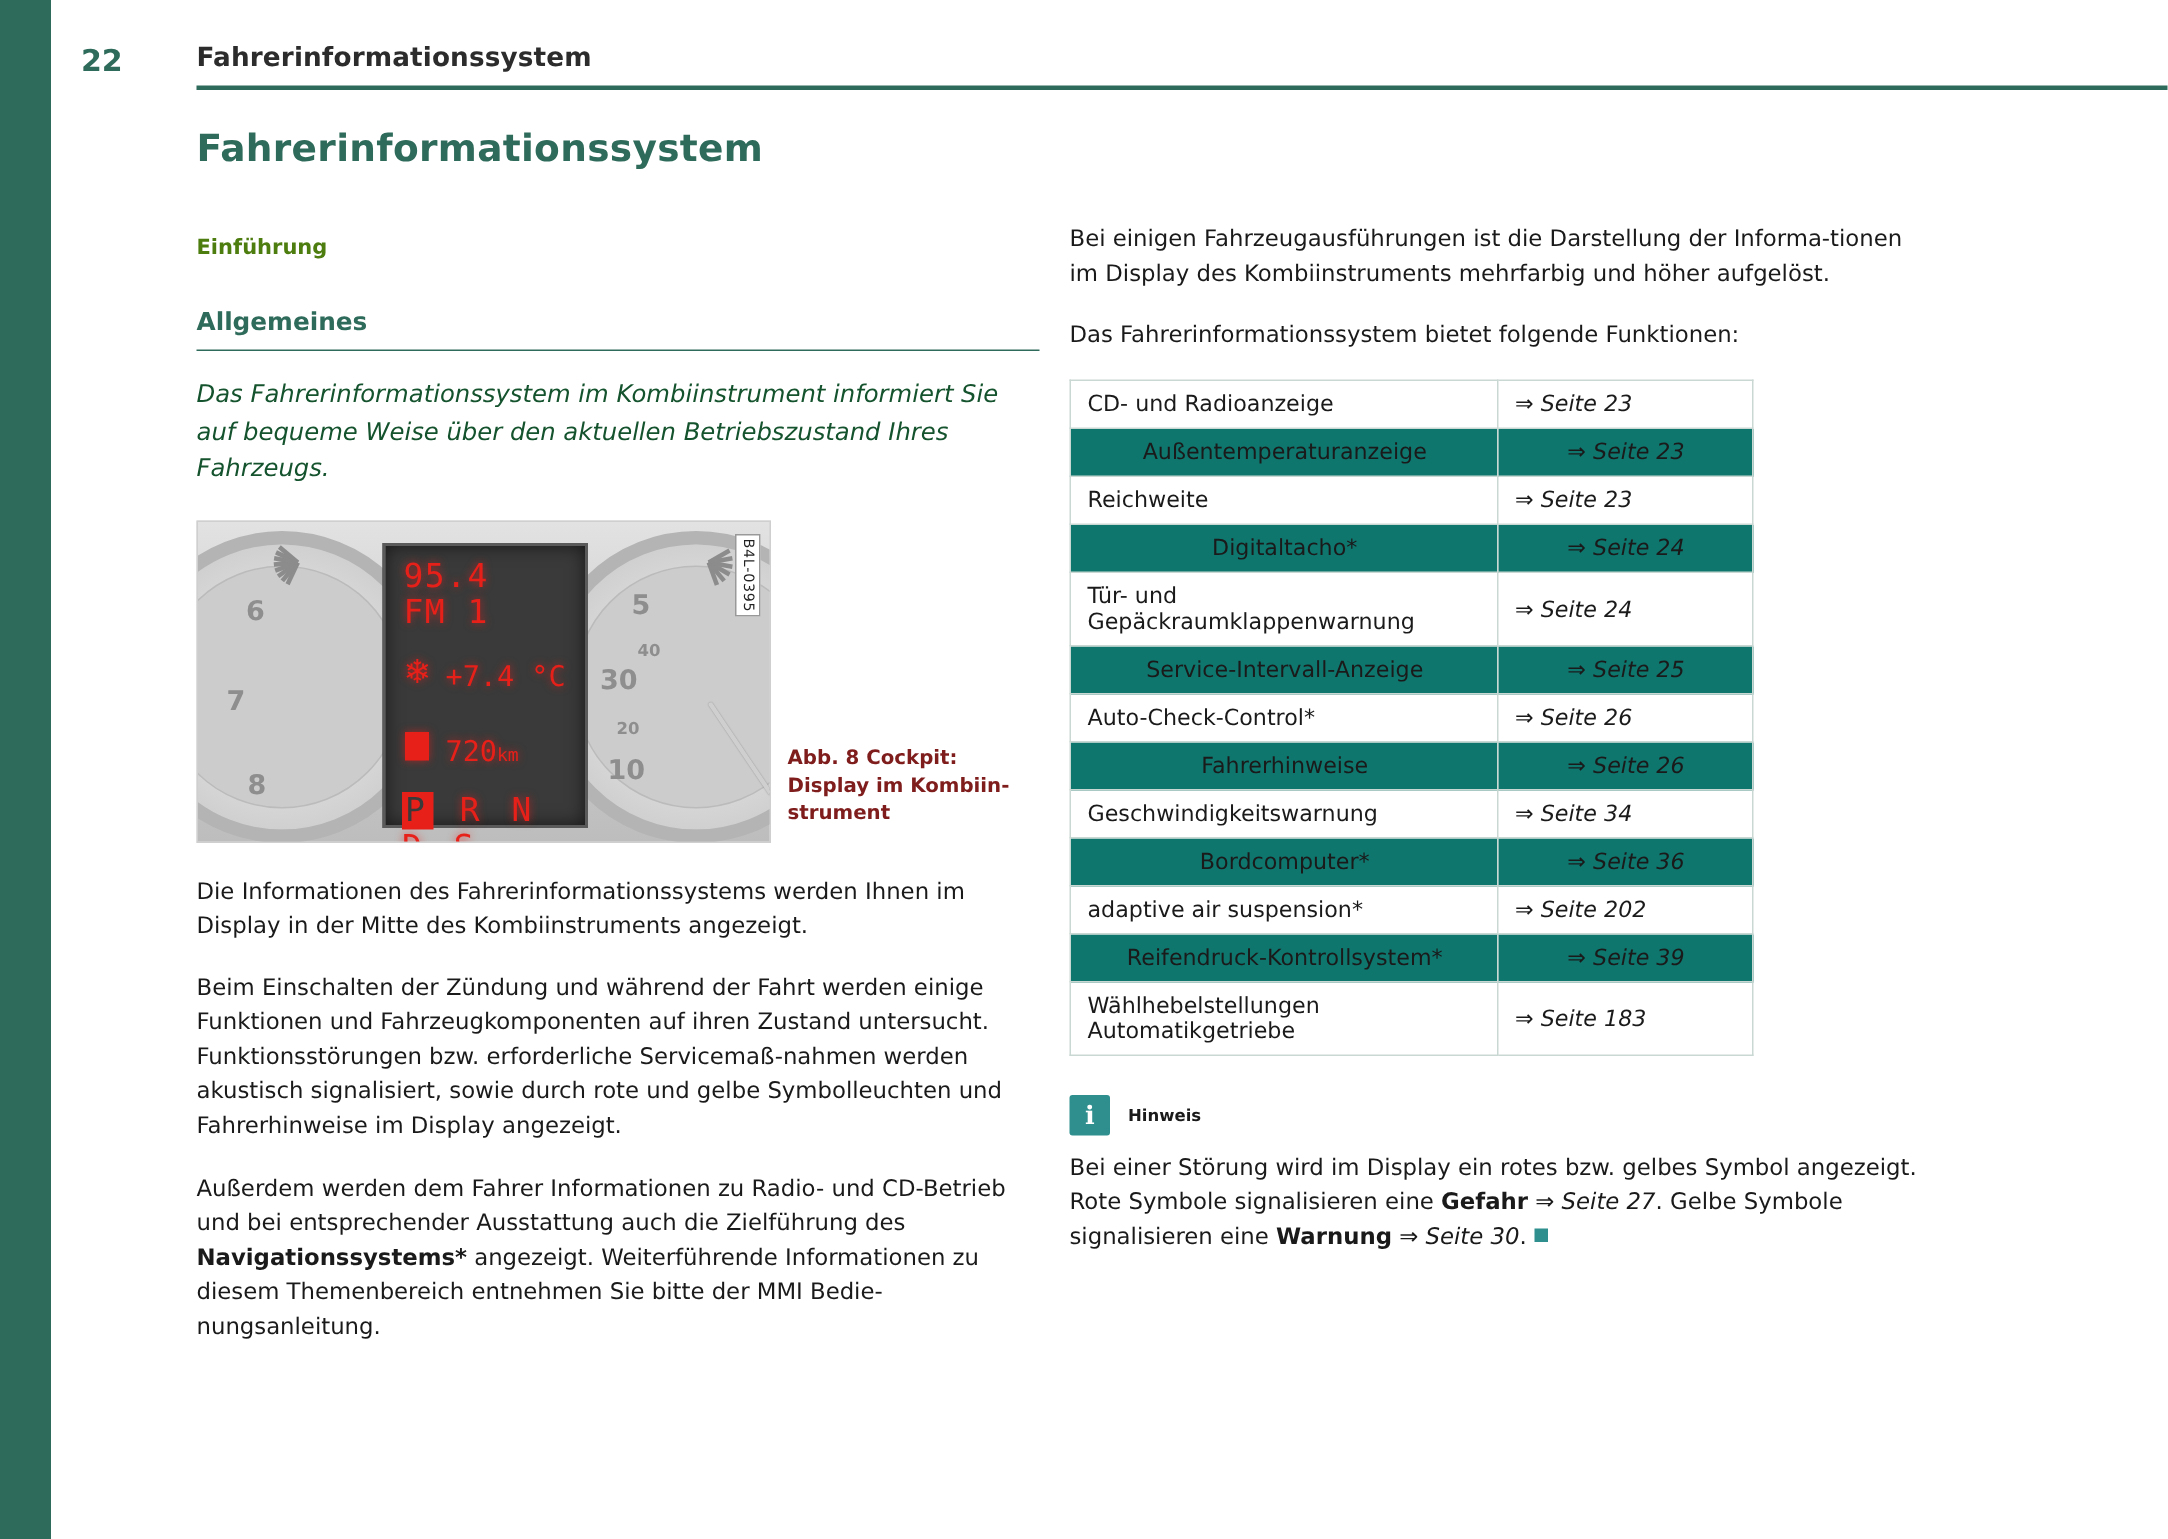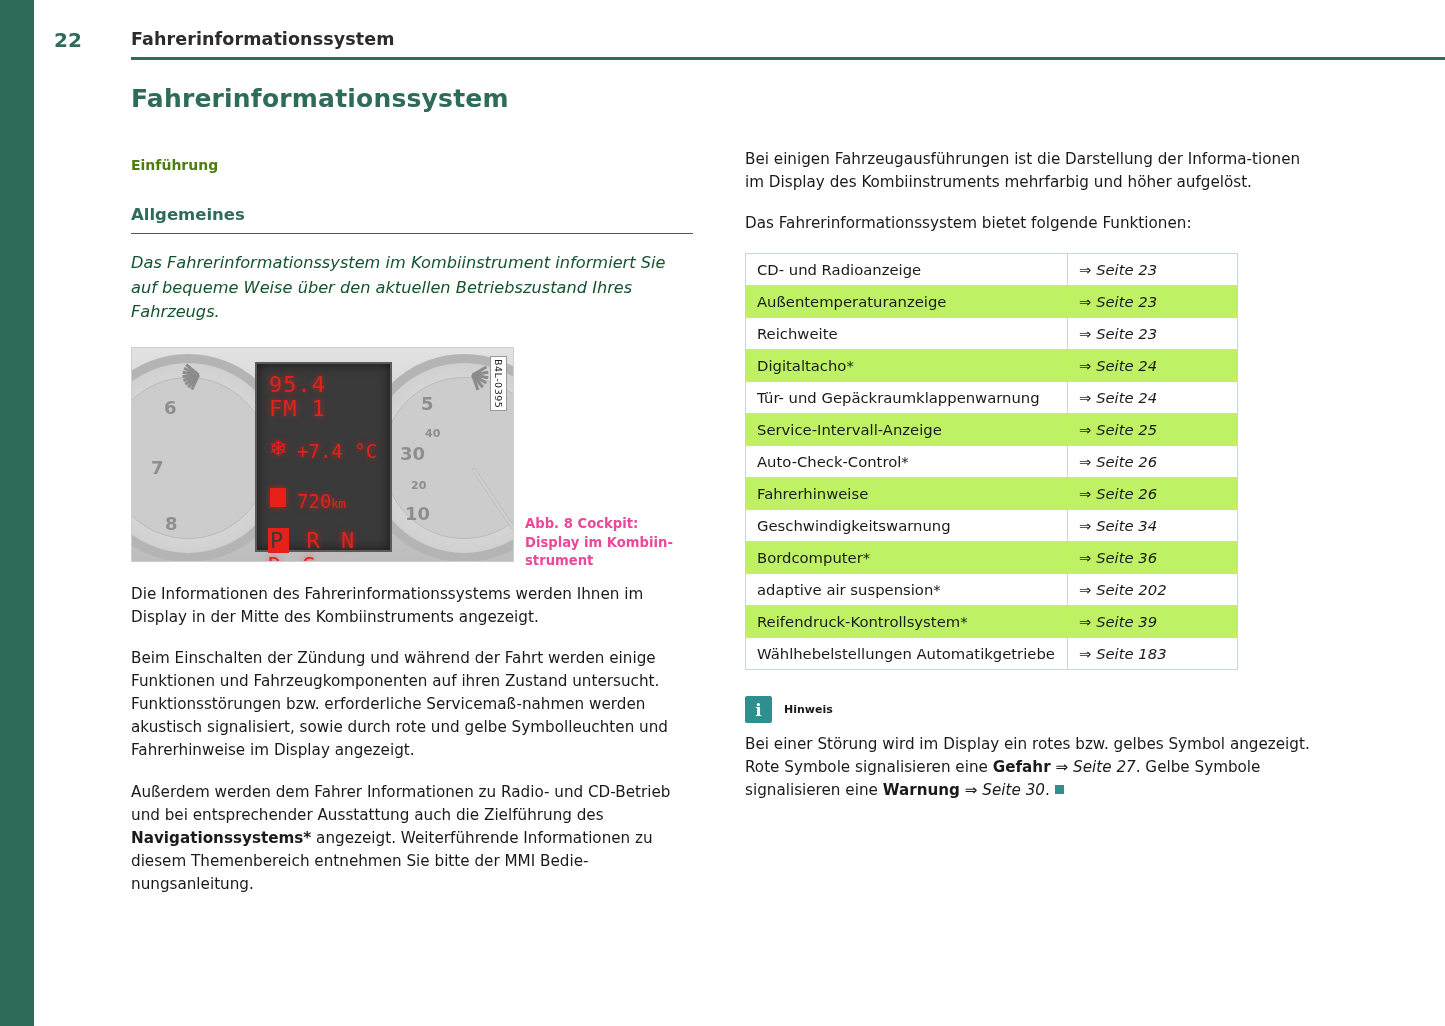--- a/index.html
+++ b/index.html
@@ -66,21 +66,21 @@
 
   
   .col-left {
     position: absolute;
     left: 131px;
     top: 84px;
     width: 565px;
   }
   .col-right {
     position: absolute;
-    left: 745px;
+    left: 713px;
     top: 148px;
     width: 566px;
   }
 
   h1.doc-title {
     font-size: 25px;
     color: #2f6b5a;
     font-weight: bold;
     margin: 0 0 0 0;
     letter-spacing: 0.2px;
@@ -246,48 +246,49 @@
     font-size: 9.5px;
     padding: 2px 2px;
     writing-mode: vertical-rl;
     letter-spacing: 0.5px;
     color: #222;
     font-family: "DejaVu Sans", sans-serif;
   }
   .figure-caption {
     position: absolute;
     left: 394px;
-    top: 168px;
+    top: 150px;
     width: 170px;
     font-size: 13.2px;
     font-weight: bold;
     line-height: 1.42;
-    color: #ec4899;
+    color: #7f1d1d;
   }
 
   
   .r-para {
     font-size: 15.2px;
     line-height: 1.52;
     margin: 0 0 18px 0;
   }
   table.func-table {
     border-collapse: collapse;
-    width: 493px;
+    width: 456px;
     margin-top: 0;
     font-size: 14.8px;
   }
   table.func-table td {
     border: 1px solid #c9d8d2;
     padding: 7px 10px 7px 11px;
     vertical-align: middle;
     height: 17px;
   }
   table.func-table tr.alt td {
-    background: #bef264;
+    background: #0f766e;
+    text-align: center;
   }
   table.func-table td.page-cell {
     width: 148px;
     font-style: italic;
     white-space: nowrap;
   }
   .arrow { font-style: normal; }
 
   
   .note-wrap {

